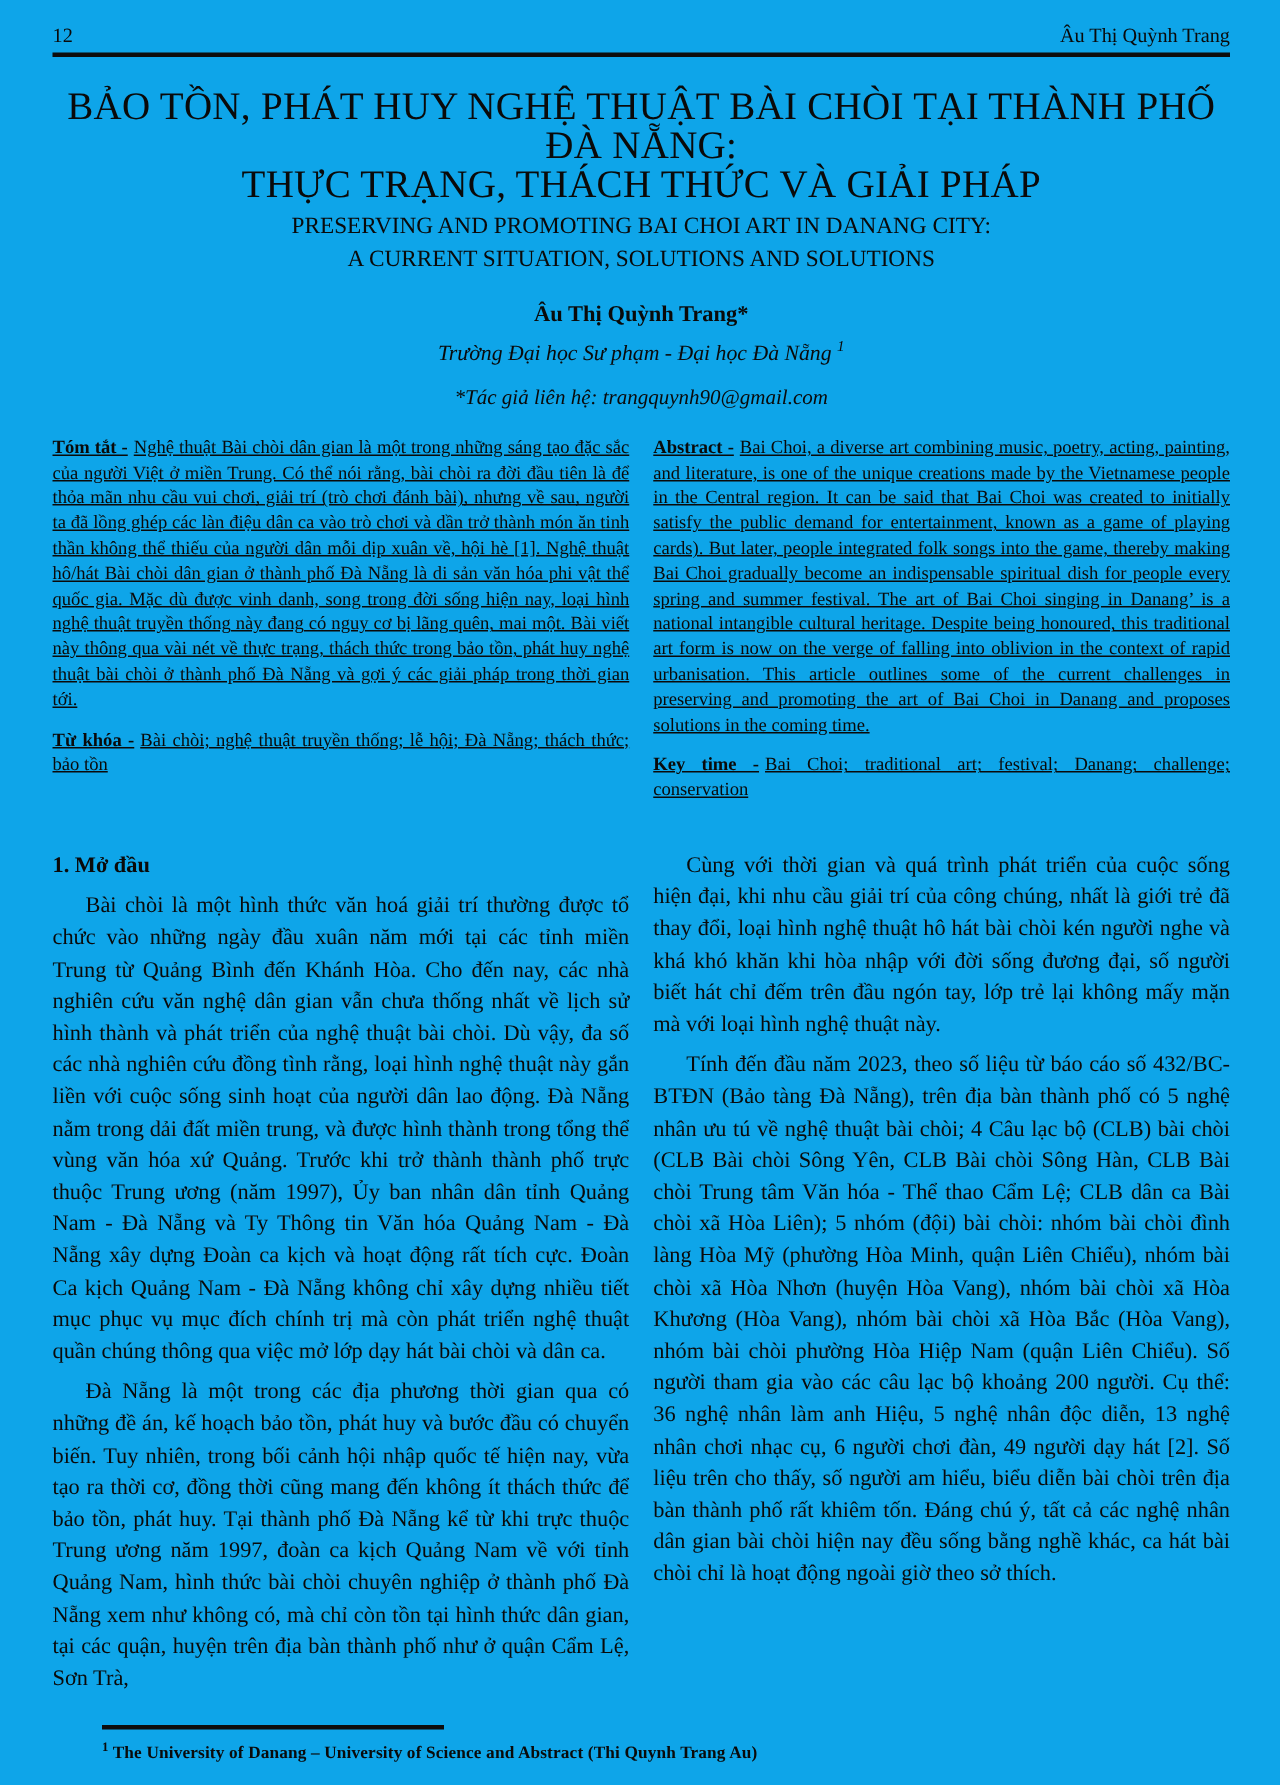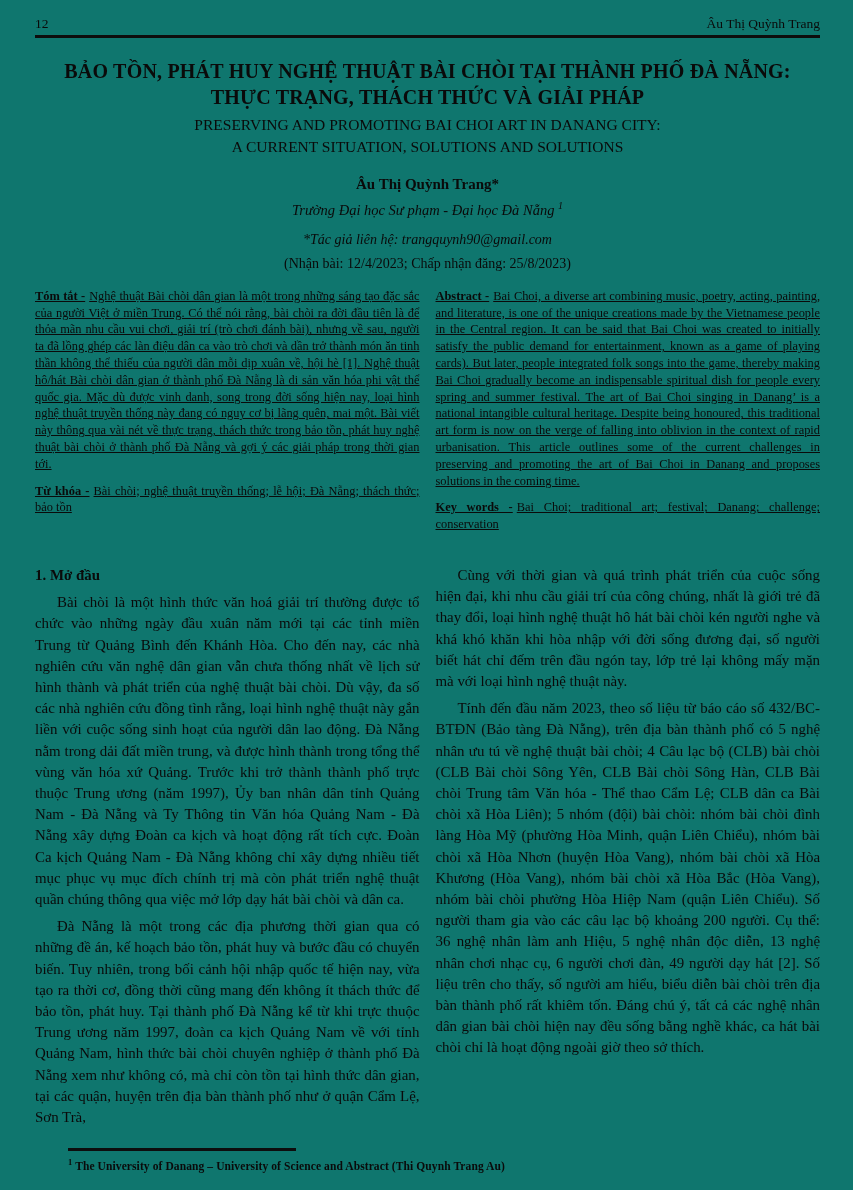--- a/index.html
+++ b/index.html
@@ -1,20 +1,20 @@
 <!DOCTYPE html>
 <html><head>
 <meta charset="utf-8">
 <style>
   html, body { margin: 0; padding: 0; background: #777; }
   .page {
     width: 853px;
     height: 1190px;
     margin: 0 auto;
-    background: #0f766e;
+    background: #0ea5e9;
     box-sizing: border-box;
     padding: 16px 33px 0 35px;
     font-family: "Liberation Serif", "DejaVu Serif", serif;
     color: #0a0a0a;
     position: relative;
     overflow: hidden;
   }
 
   
   .runhead {
@@ -22,22 +22,22 @@
     justify-content: space-between;
     align-items: flex-end;
     font-size: 13.5px;
     padding-bottom: 3px;
     border-bottom: 3px solid #0d0d0d;
   }
 
   
   .titleblock { text-align: center; margin-top: 20px; }
   .title-vi {
-    font-weight: bold;
-    font-size: 20px;
+    font-weight: normal;
+    font-size: 26px;
     line-height: 26px;
     letter-spacing: 0.2px;
   }
   .title-en {
     font-size: 15.5px;
     line-height: 22px;
     margin-top: 4px;
   }
   .author { font-weight: bold; font-size: 15px; margin-top: 18px; }
   .affiliation { font-style: italic; font-size: 14.5px; margin-top: 7px; }
@@ -98,31 +98,30 @@
       <div>BẢO TỒN, PHÁT HUY NGHỆ THUẬT BÀI CHÒI TẠI THÀNH PHỐ ĐÀ NẴNG:</div>
       <div>THỰC TRẠNG, THÁCH THỨC VÀ GIẢI PHÁP</div>
     </div>
     <div class="title-en">
       <div>PRESERVING AND PROMOTING BAI CHOI ART IN DANANG CITY:</div>
       <div>A CURRENT SITUATION, SOLUTIONS AND SOLUTIONS</div>
     </div>
     <div class="author">Âu Thị Quỳnh Trang*</div>
     <div class="affiliation"><span>Trường Đại học Sư phạm - Đại học Đà Nẵng</span> <sup>1</sup></div>
     <div class="contact">*Tác giả liên hệ: trangquynh90@gmail.com</div>
-    <div class="dates">(Nhận bài: 12/4/2023; Chấp nhận đăng: 25/8/2023)</div>
   </div>
 
   <div class="twocol abstract-zone">
     <div class="abs-col">
       <p><b>Tóm tắt -</b><span>Nghệ thuật Bài chòi dân gian là một trong những sáng tạo đặc sắc của người Việt ở miền Trung. Có thể nói rằng, bài chòi ra đời đầu tiên là để thỏa mãn nhu cầu vui chơi, giải trí (trò chơi đánh bài), nhưng về sau, người ta đã lồng ghép các làn điệu dân ca vào trò chơi và dần trở thành món ăn tinh thần không thể thiếu của người dân mỗi dịp xuân về, hội hè [1]. Nghệ thuật hô/hát Bài chòi dân gian ở thành phố Đà Nẵng là di sản văn hóa phi vật thể quốc gia. Mặc dù được vinh danh, song trong đời sống hiện nay, loại hình nghệ thuật truyền thống này đang có nguy cơ bị lãng quên, mai một. Bài viết này thông qua vài nét về thực trạng, thách thức trong bảo tồn, phát huy nghệ thuật bài chòi ở thành phố Đà Nẵng và gợi ý các giải pháp trong thời gian tới.</span></p>
       <p><b>Từ khóa -</b><span>Bài chòi; nghệ thuật truyền thống; lễ hội; Đà Nẵng; thách thức; bảo tồn</span></p>
     </div>
     <div class="abs-col">
       <p><b>Abstract -</b><span>Bai Choi, a diverse art combining music, poetry, acting, painting, and literature, is one of the unique creations made by the Vietnamese people in the Central region. It can be said that Bai Choi was created to initially satisfy the public demand for entertainment, known as a game of playing cards). But later, people integrated folk songs into the game, thereby making Bai Choi gradually become an indispensable spiritual dish for people every spring and summer festival. The art of Bai Choi singing in Danang’ is a national intangible cultural heritage. Despite being honoured, this traditional art form is now on the verge of falling into oblivion in the context of rapid urbanisation. This article outlines some of the current challenges in preserving and promoting the art of Bai Choi in Danang and proposes solutions in the coming time.</span></p>
-      <p><b>Key words -</b><span>Bai Choi; traditional art; festival; Danang; challenge; conservation</span></p>
+      <p><b>Key time -</b><span>Bai Choi; traditional art; festival; Danang; challenge; conservation</span></p>
     </div>
   </div>
 
   <div class="twocol body-zone">
     <div class="body-col">
       <p class="sec-head">1. Mở đầu</p>
       <p class="indent">Bài chòi là một hình thức văn hoá giải trí thường được tổ chức vào những ngày đầu xuân năm mới tại các tỉnh miền Trung từ Quảng Bình đến Khánh Hòa. Cho đến nay, các nhà nghiên cứu văn nghệ dân gian vẫn chưa thống nhất về lịch sử hình thành và phát triển của nghệ thuật bài chòi. Dù vậy, đa số các nhà nghiên cứu đồng tình rằng, loại hình nghệ thuật này gắn liền với cuộc sống sinh hoạt của người dân lao động. Đà Nẵng nằm trong dải đất miền trung, và được hình thành trong tổng thể vùng văn hóa xứ Quảng. Trước khi trở thành thành phố trực thuộc Trung ương (năm 1997), Ủy ban nhân dân tỉnh Quảng Nam - Đà Nẵng và Ty Thông tin Văn hóa Quảng Nam - Đà Nẵng xây dựng Đoàn ca kịch và hoạt động rất tích cực. Đoàn Ca kịch Quảng Nam - Đà Nẵng không chỉ xây dựng nhiều tiết mục phục vụ mục đích chính trị mà còn phát triển nghệ thuật quần chúng thông qua việc mở lớp dạy hát bài chòi và dân ca.</p>
       <p class="indent">Đà Nẵng là một trong các địa phương thời gian qua có những đề án, kế hoạch bảo tồn, phát huy và bước đầu có chuyển biến. Tuy nhiên, trong bối cảnh hội nhập quốc tế hiện nay, vừa tạo ra thời cơ, đồng thời cũng mang đến không ít thách thức để bảo tồn, phát huy. Tại thành phố Đà Nẵng kể từ khi trực thuộc Trung ương năm 1997, đoàn ca kịch Quảng Nam về với tỉnh Quảng Nam, hình thức bài chòi chuyên nghiệp ở thành phố Đà Nẵng xem như không có, mà chỉ còn tồn tại hình thức dân gian, tại các quận, huyện trên địa bàn thành phố như ở quận Cẩm Lệ, Sơn Trà,</p>
     </div>
     <div class="body-col">

